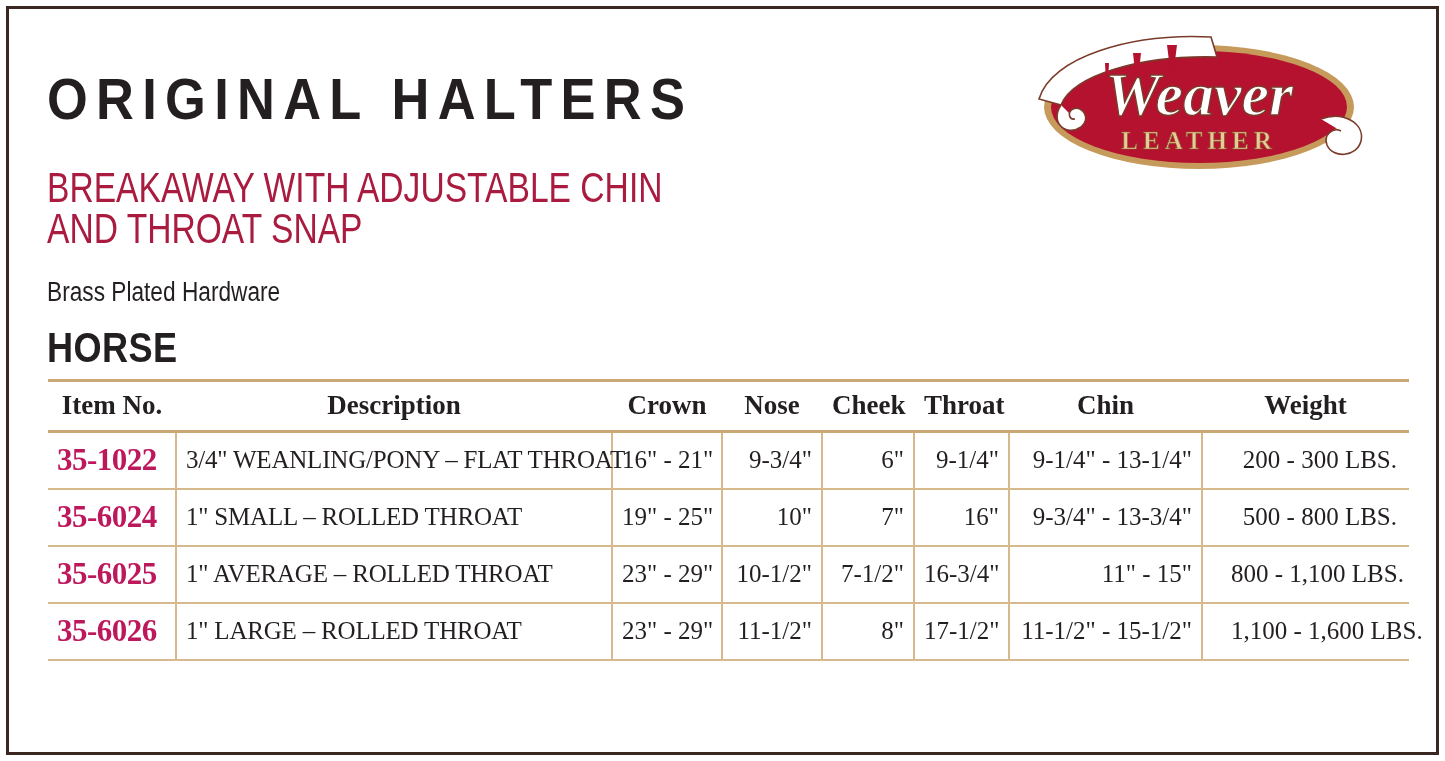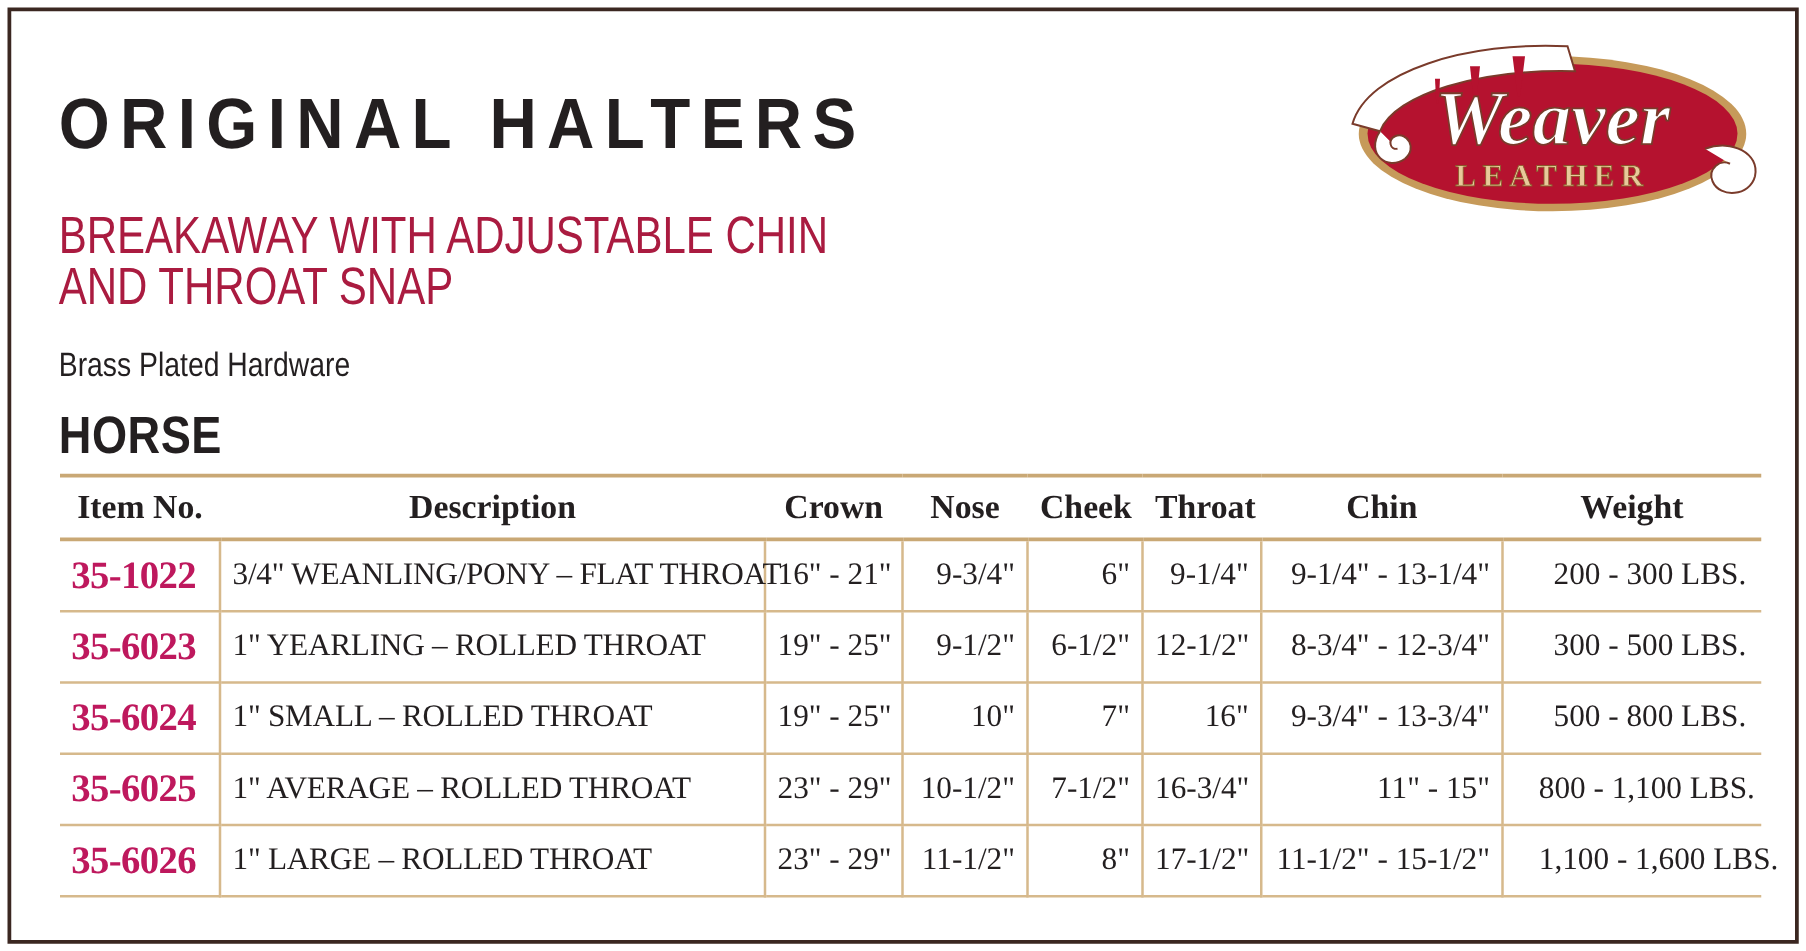--- a/index.html
+++ b/index.html
@@ -76,21 +76,21 @@
     color: #231f20;
     letter-spacing: 0.5px;
     transform: scaleX(0.86);
     transform-origin: left top;
     white-space: nowrap;
   }
 
   
   .logo {
     position: absolute;
-    left: 1055px; top: 18px;
+    left: 1012px; top: 18px;
     width: 355px; height: 160px;
   }
   .logo svg { display: block; width: 355px; height: 160px; }
 
   
   .table-wrap {
     position: absolute;
     left: 39px;  top: 370px;
     width: 1361px;
   }
@@ -215,30 +215,20 @@
               <td class="itemno">35-1022</td>
               <td class="desc">3/4" WEANLING/PONY – FLAT THROAT</td>
               <td class="num">16" - 21"</td>
               <td class="num">9-3/4"</td>
               <td class="num">6"</td>
               <td class="num">9-1/4"</td>
               <td class="num">9-1/4" - 13-1/4"</td>
               <td class="wt">200 - 300 LBS.</td>
             </tr>
             <tr>
-              <td class="itemno">35-6023</td>
-              <td class="desc">1" YEARLING – ROLLED THROAT</td>
-              <td class="num">19" - 25"</td>
-              <td class="num">9-1/2"</td>
-              <td class="num">6-1/2"</td>
-              <td class="num">12-1/2"</td>
-              <td class="num">8-3/4" - 12-3/4"</td>
-              <td class="wt">300 - 500 LBS.</td>
-            </tr>
-            <tr>
               <td class="itemno">35-6024</td>
               <td class="desc">1" SMALL – ROLLED THROAT</td>
               <td class="num">19" - 25"</td>
               <td class="num">10"</td>
               <td class="num">7"</td>
               <td class="num">16"</td>
               <td class="num">9-3/4" - 13-3/4"</td>
               <td class="wt">500 - 800 LBS.</td>
             </tr>
             <tr>

